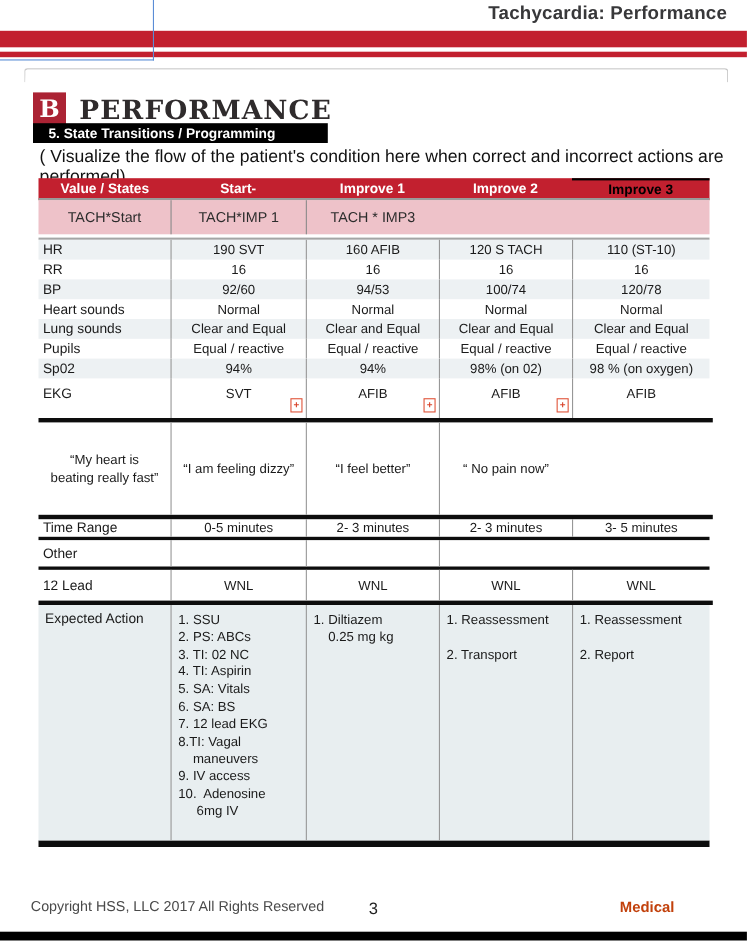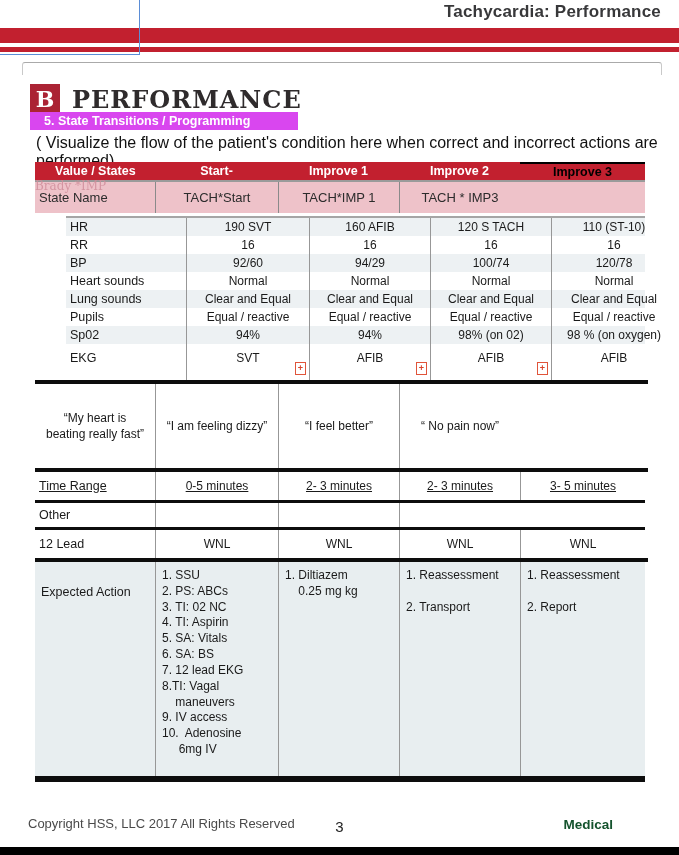--- a/index.html
+++ b/index.html
@@ -12,21 +12,21 @@
   .band1{top:28px;left:0;width:679px;height:15px;background:#c2202f;}
   .band2{top:47px;left:0;width:679px;height:5px;background:#c2202f;}
   .blue-corner{top:-2px;left:-2px;width:141px;height:56px;border-right:1px solid #5b8dd6;border-bottom:1px solid #5b8dd6;}
   .content-border{top:62px;left:22px;width:638px;height:12px;border-top:1px solid #aaa;
       border-left:1px solid #c9c9c9;border-right:1px solid #c9c9c9;border-radius:3px 3px 0 0;}
 
   .b-logo{top:84px;left:30px;width:30px;height:30px;background:#ab2334;color:#fff;
       font-family:"DejaVu Serif",serif;font-weight:bold;font-size:22px;text-align:center;line-height:30px;}
   .perf-title{top:85px;left:72px;font-family:"DejaVu Serif",serif;font-weight:bold;
       font-size:24px;color:#2f2b2c;letter-spacing:1px;}
-  .black-bar{top:112px;left:30px;width:268px;height:18px;background:#d946ef;color:#fff;
+  .black-bar{top:112px;left:30px;width:268px;height:18px;background:#000000;color:#fff;
       font-size:12.5px;font-weight:bold;line-height:18px;padding-left:14px;box-sizing:border-box;}
   .caption{top:134px;left:36px;font-size:16px;color:#111;}
 
   
   .tbl{top:162px;left:35px;width:610px;}
   .row{display:grid;grid-template-columns:120px 123px 121px 121px 125px;position:relative;}
   .row .cell{position:relative;display:flex;align-items:center;justify-content:center;
       text-align:center;font-size:12px;box-sizing:border-box;}
   .row .lab{justify-content:flex-start;text-align:left;padding-left:4px;font-size:12.5px;}
   .sep .cell + .cell{border-left:1px solid #979797;}
@@ -35,48 +35,48 @@
   .hdr .cell{color:#fff;font-weight:bold;font-size:12.5px;}
   .hdr .lab{padding-left:20px;}
   .hdr .c5{color:#000;border-top:2px solid #000;}
 
   .staterow{height:31px;background:#eec2c9;}
   .staterow .cell{font-size:13px;color:#2c2c2c;}
   .staterow .cell + .cell{border-left:1px solid #8a8a8a;}
   .ghost{position:absolute;left:0;top:-3px;font-family:"DejaVu Serif",serif;
       color:#d08e9b;font-size:12px;opacity:.85;white-space:nowrap;}
 
-  .vitals{border-top:2px solid #a5a5a5;margin-top:3px;margin-left:31px;}
+  .vitals{border-top:2px solid #a5a5a5;margin-top:3px;}
   .vrow{height:18px;}
   .tint{background:#edf1f3;}
 
   .ekgrow{height:36px;}
   .ekgrow .cell{align-items:flex-start;padding-top:7px;}
   .marker{position:absolute;right:3px;bottom:5px;width:9px;height:11px;border:1px solid #e0543a;
       color:#d8432a;font-size:9px;line-height:10px;text-align:center;font-weight:bold;}
 
   .hline{height:4px;background:#0d0d0d;width:613px;}
   .hline3{height:3px;background:#0d0d0d;width:610px;}
   .hline6{height:6px;background:#0d0d0d;width:610px;}
 
   .voicerow{height:84px;}
   .voicerow .cell{padding:0 9px;line-height:1.35;}
-  .timerow{height:28px;text-decoration:underline;}
+  .timerow{height:16px;}
   .otherrow{height:24px;}
   .leadrow{height:28px;}
 
   .exprow{height:214px;background:#e8eef0;}
   .exprow .cell{align-items:flex-start;justify-content:flex-start;text-align:left;
       padding:6px 2px 0 6px;white-space:pre-wrap;line-height:1.32;}
-  .exprow .lab{padding-top:22px;}
+  .exprow .lab{padding-top:4px;}
 
   
   .copyright{bottom:24px;left:28px;font-size:13px;color:#4a4a4a;}
   .pagenum{bottom:20px;left:0;right:0;text-align:center;font-size:15px;color:#222;}
-  .brand{bottom:23px;right:66px;font-size:13.5px;font-weight:bold;color:#14532d;}
+  .brand{bottom:23px;right:66px;font-size:13.5px;font-weight:bold;color:#c2410c;}
   .bottom-bar{bottom:0;left:0;width:679px;height:8px;background:#000;}
 </style>
 </head>
 <body>
 
 <div class="abs doc-title">Tachycardia: Performance</div>
 <div class="abs band1"></div>
 <div class="abs band2"></div>
 <div class="abs blue-corner"></div>
 <div class="abs content-border"></div>
@@ -90,24 +90,20 @@
 
   <div class="row hdr">
     <div class="cell lab">Value  / States</div>
     <div class="cell">Start-</div>
     <div class="cell">Improve 1</div>
     <div class="cell">Improve 2</div>
     <div class="cell c5">Improve 3</div>
   </div>
 
   <div class="row staterow">
-    <div class="cell lab">
-      <span class="ghost">Brady *IMP</span>
-      <span>State Name</span>
-    </div>
     <div class="cell">TACH*Start</div>
     <div class="cell">TACH*IMP 1</div>
     <div class="cell">TACH * IMP3</div>
   </div>
 
   <div class="vitals">
     <div class="row vrow sep tint">
       <div class="cell lab">HR</div>
       <div class="cell">190 SVT</div>
       <div class="cell">160 AFIB</div>
@@ -117,21 +113,21 @@
     <div class="row vrow sep">
       <div class="cell lab">RR</div>
       <div class="cell">16</div>
       <div class="cell">16</div>
       <div class="cell">16</div>
       <div class="cell">16</div>
     </div>
     <div class="row vrow sep tint">
       <div class="cell lab">BP</div>
       <div class="cell">92/60</div>
-      <div class="cell">94/29</div>
+      <div class="cell">94/53</div>
       <div class="cell">100/74</div>
       <div class="cell">120/78</div>
     </div>
     <div class="row vrow sep">
       <div class="cell lab">Heart sounds</div>
       <div class="cell">Normal</div>
       <div class="cell">Normal</div>
       <div class="cell">Normal</div>
       <div class="cell">Normal</div>
     </div>

